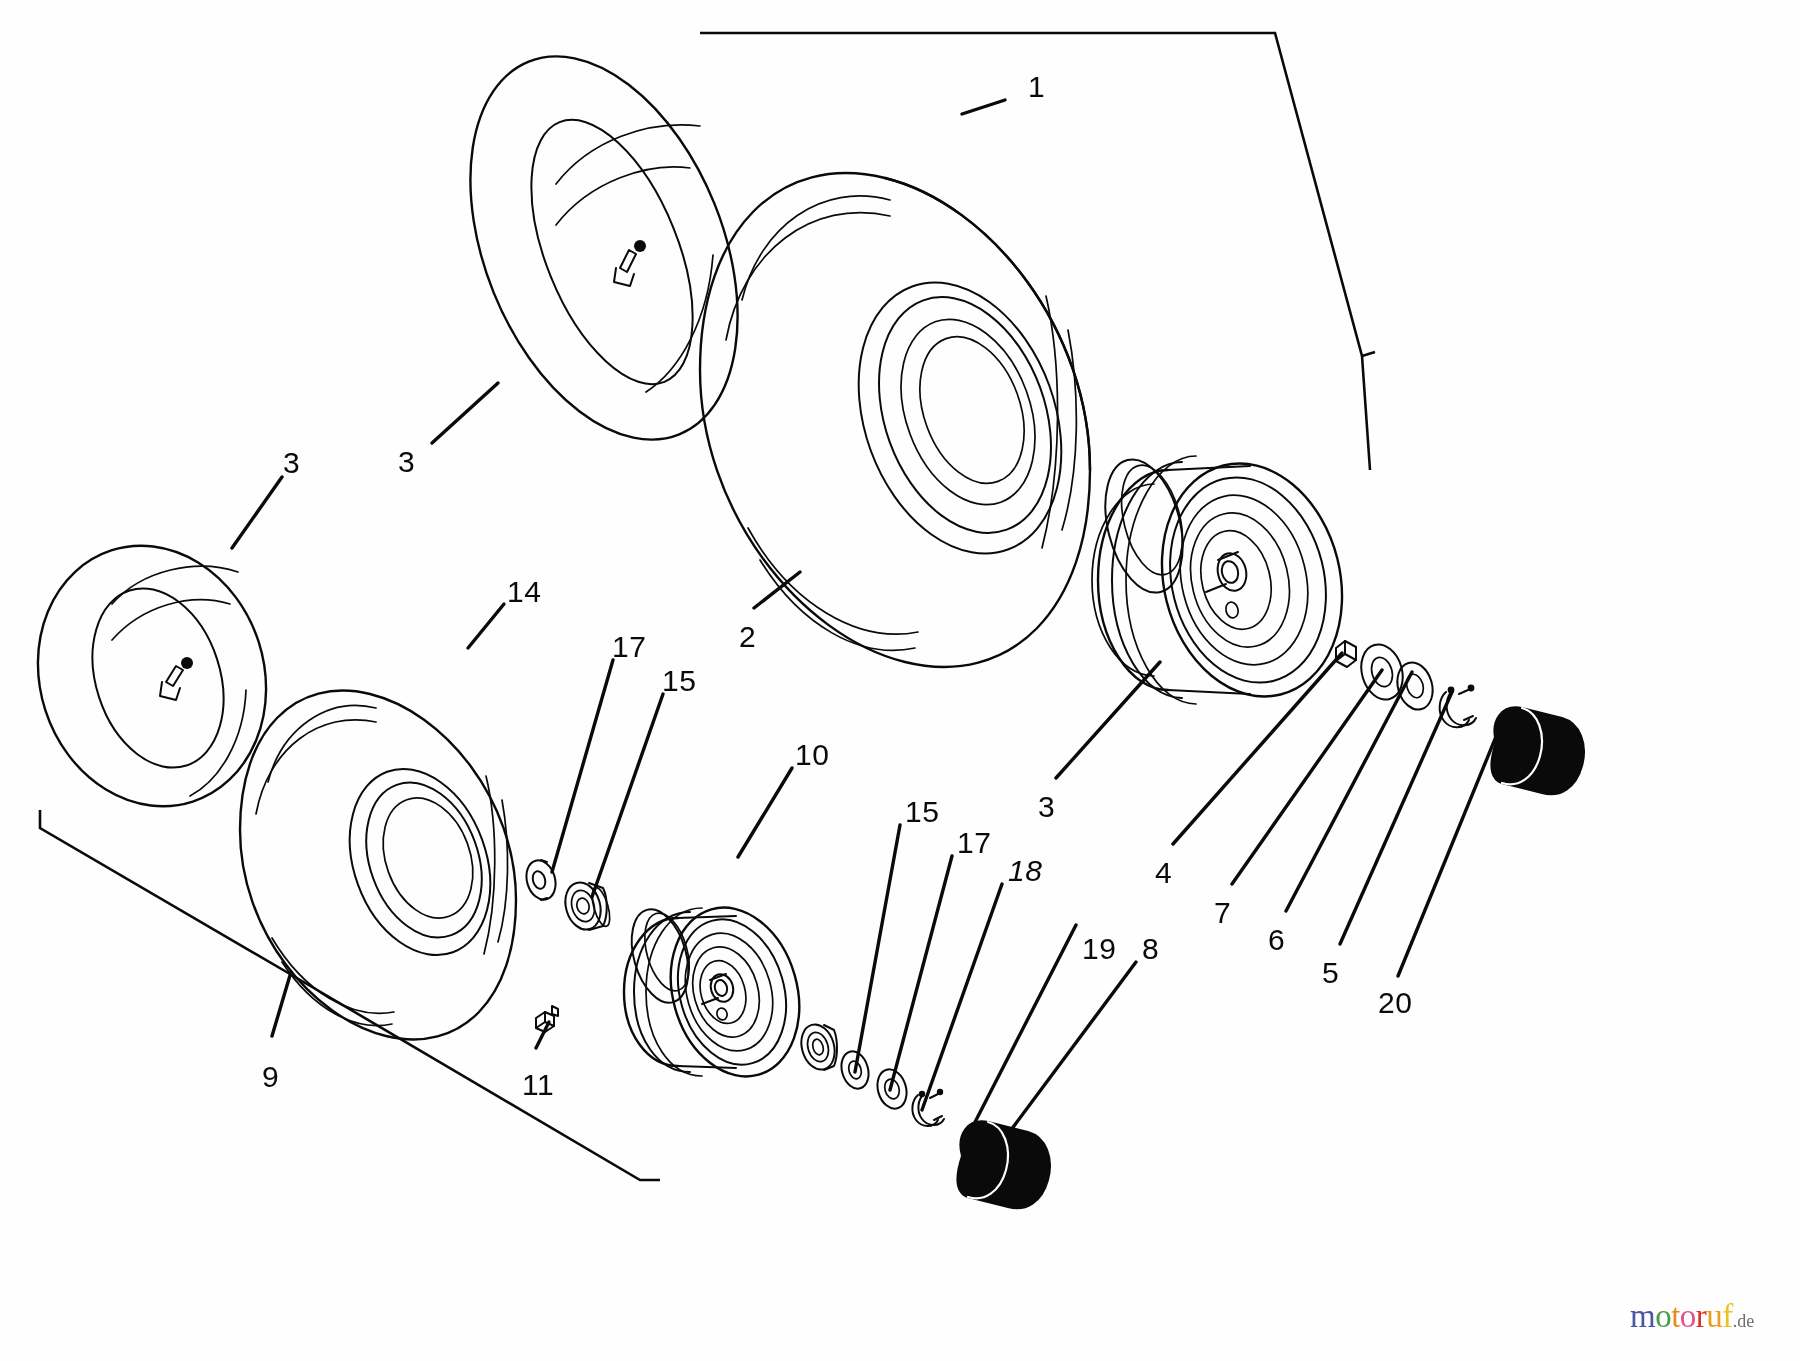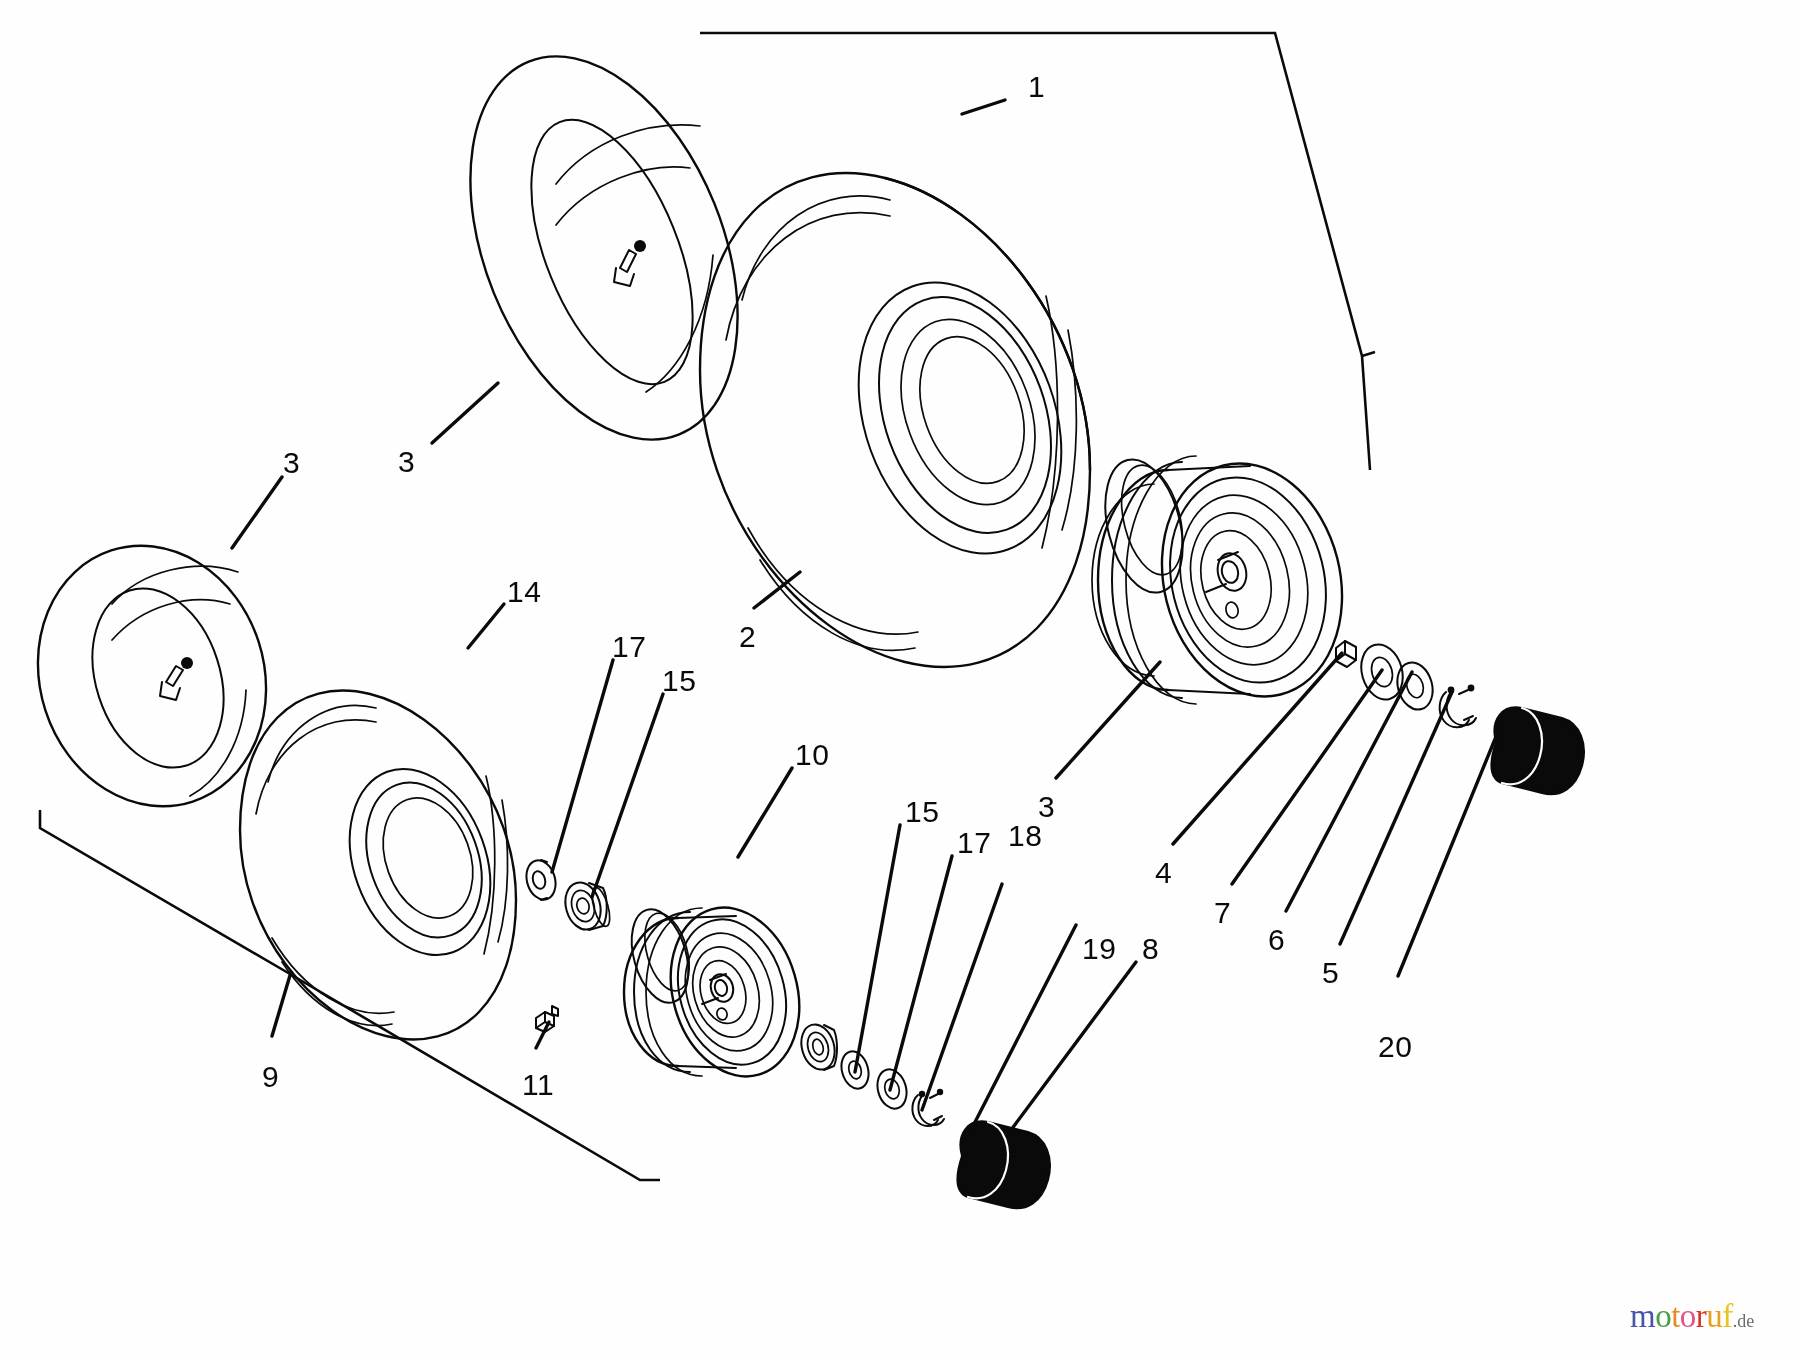--- a/index.html
+++ b/index.html
@@ -303,27 +303,27 @@
       <div class="callout" style="left: 398px; top: 447px;">3</div>
       <div class="callout" style="left: 283px; top: 448px;">3</div>
       <div class="callout" style="left: 507px; top: 577px;">14</div>
       <div class="callout" style="left: 739px; top: 622px;">2</div>
       <div class="callout" style="left: 612px; top: 632px;">17</div>
       <div class="callout" style="left: 662px; top: 666px;">15</div>
       <div class="callout" style="left: 795px; top: 740px; text-align: right;">10</div>
       <div class="callout" style="left: 1038px; top: 792px;">3</div>
       <div class="callout" style="left: 905px; top: 797px;">15</div>
       <div class="callout" style="left: 957px; top: 828px;">17</div>
-      <div class="callout" style="left: 1008px; top: 821px;">18</div>
+      <div class="callout" style="left: 1008px; top: 856px; font-style: italic;">18</div>
       <div class="callout" style="left: 1155px; top: 858px;">4</div>
       <div class="callout" style="left: 1082px; top: 897px; margin-top: 37px;">19</div>
       <div class="callout" style="left: 1214px; top: 898px;">7</div>
       <div class="callout" style="left: 1268px; top: 925px;">6</div>
       <div class="callout" style="left: 1142px; top: 934px;">8</div>
       <div class="callout" style="left: 1322px; top: 958px;">5</div>
       <div class="callout" style="left: 262px; top: 1062px;">9</div>
       <div class="callout" style="left: 522px; top: 1070px;">11</div>
-      <div class="callout" style="left: 1378px; top: 988px; margin-top: 44px;">20</div>
+      <div class="callout" style="left: 1378px; top: 988px;">20</div>
     </div>
 
   <div id="logo"><span style="color: rgb(74, 85, 168);">m</span><span style="color: rgb(74, 158, 68);">o</span><span style="color: rgb(232, 138, 30);">t</span><span style="color: rgb(224, 83, 143);">o</span><span style="color: rgb(216, 51, 44);">r</span><span style="color: rgb(232, 160, 30);">u</span><span style="color: rgb(232, 196, 30);">f</span><span class="suffix" style="color: rgb(109, 109, 109);">.de</span></div>
 
 </div>
 
 </body></html>

